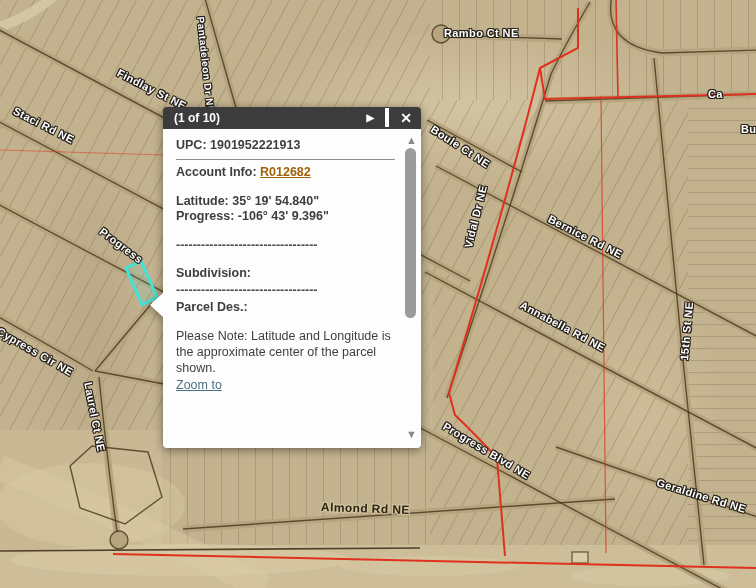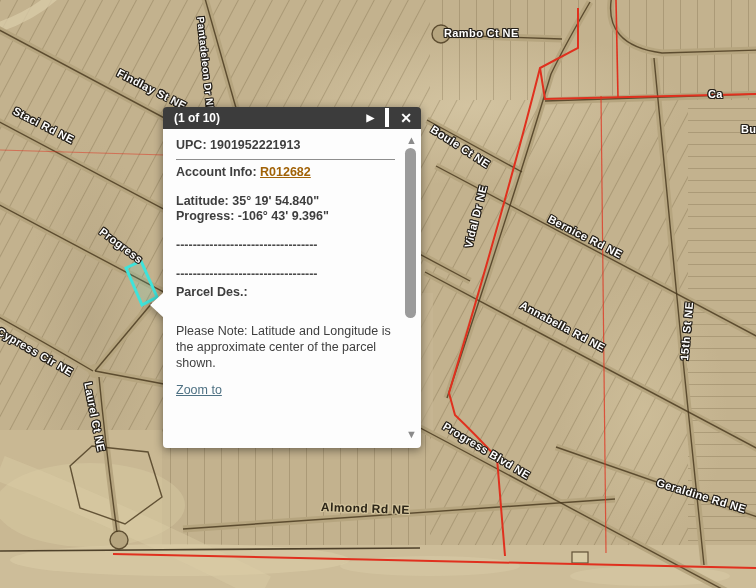--- a/index.html
+++ b/index.html
@@ -52,22 +52,22 @@
   .f-upc { margin-top:4px; }
   hr.sep { border:none; border-top:1px solid #8e8e8e; margin:5px 0 5px 0; }
   a.acct-link { color:#a16207; text-decoration:underline; font-weight:bold; cursor:pointer; }
   .latlong { margin-top:13px; }
   .dashes { margin-top:13px; font-weight:bold; color:#4a4a4a; }
   .dashes.tight { margin-top:1px; }
   .kv { display:flex; }
   .kv .k { width:82px; flex:none; }
   .subdiv { margin-top:12px; }
   .tractblk { margin-top:2px; }
-  .note { margin-top:24px; color:#3f3f3f; }
-  .zoomto { display:inline-block; margin-top:11px; color:#4e7183;
+  .note { margin-top:13px; color:#3f3f3f; }
+  .zoomto { display:inline-block; margin-top:2px; color:#4e7183;
             text-decoration:underline; cursor:pointer; }
   
   .sb-up   { position:absolute; right:4px; top:5px;  color:#8a8a8a; font-size:11px; cursor:pointer; }
   .sb-down { position:absolute; right:4px; bottom:6px; color:#8a8a8a; font-size:11px; cursor:pointer; }
   .sb-thumb{ position:absolute; right:5px; top:19px; width:11px; height:170px;
              background:#9b9b9b; border-radius:6px; cursor:pointer; }
 </style>
 </head>
 <body>
 
@@ -241,20 +241,21 @@
         </div>
         <div class="b">
           <span>Progress:</span>
           <span>-106° 43' 9.396"</span>
         </div>
       </div>
 
       <div class="dashes">----------------------------------</div>
 
       <div class="kv subdiv">
+        <span class="k b">Subdivision:</span>
       </div>
 
       <div class="dashes tight">----------------------------------</div>
 
       <div class="tractblk">
         <div class="b">Parcel Des.:</div>
       </div>
 
       <div class="note">Please Note: Latitude and Longitude is the approximate center of the parcel shown.</div>
 

